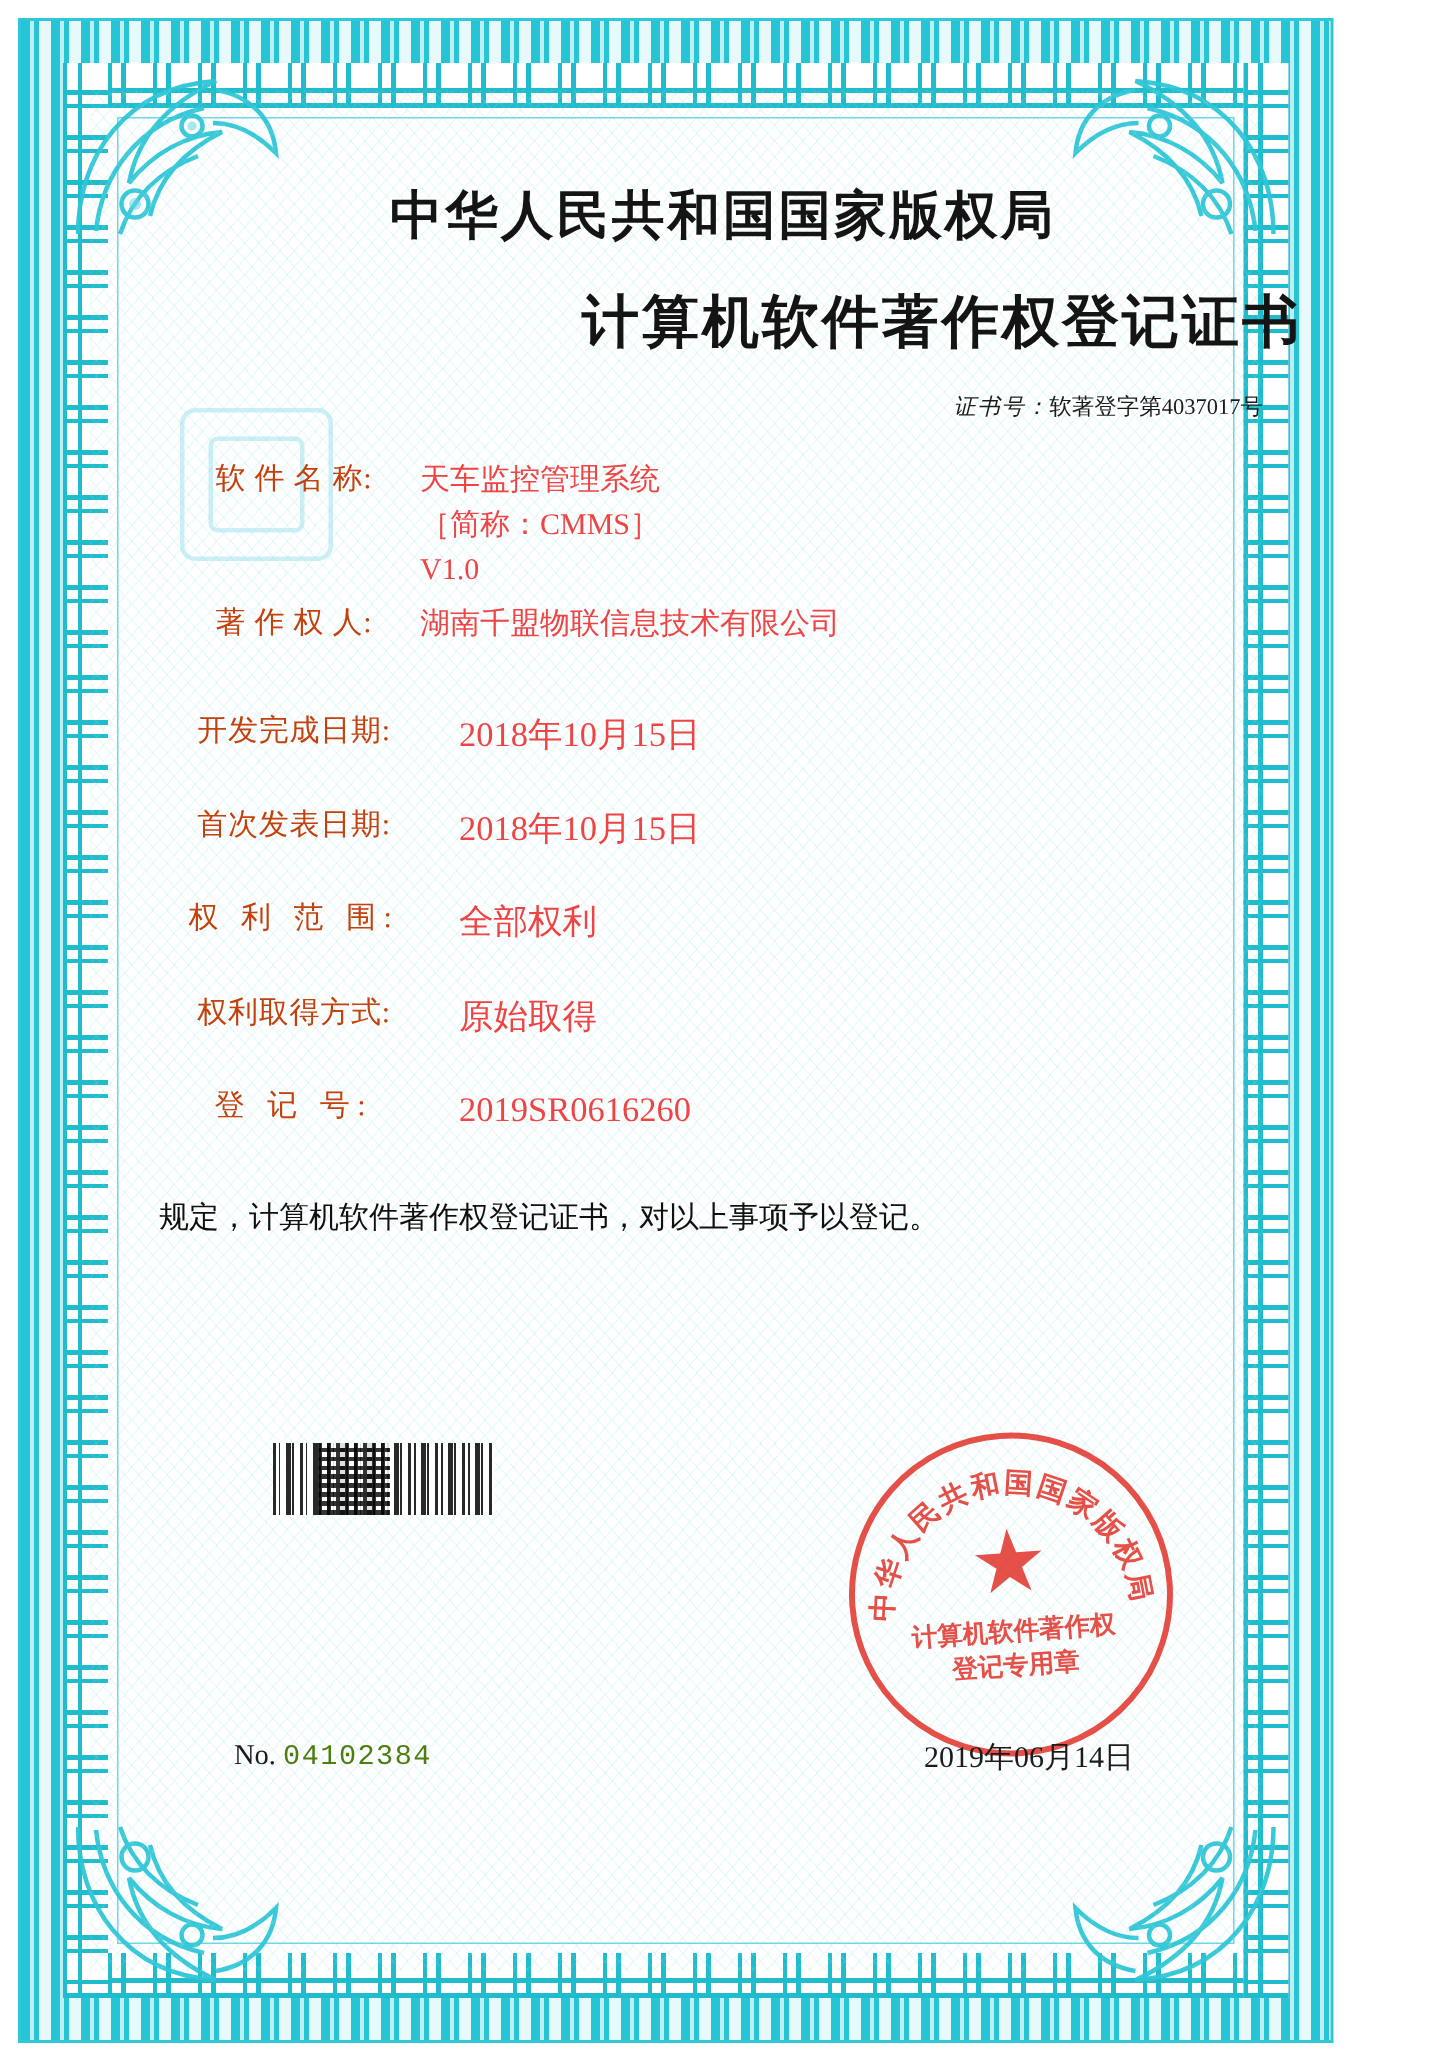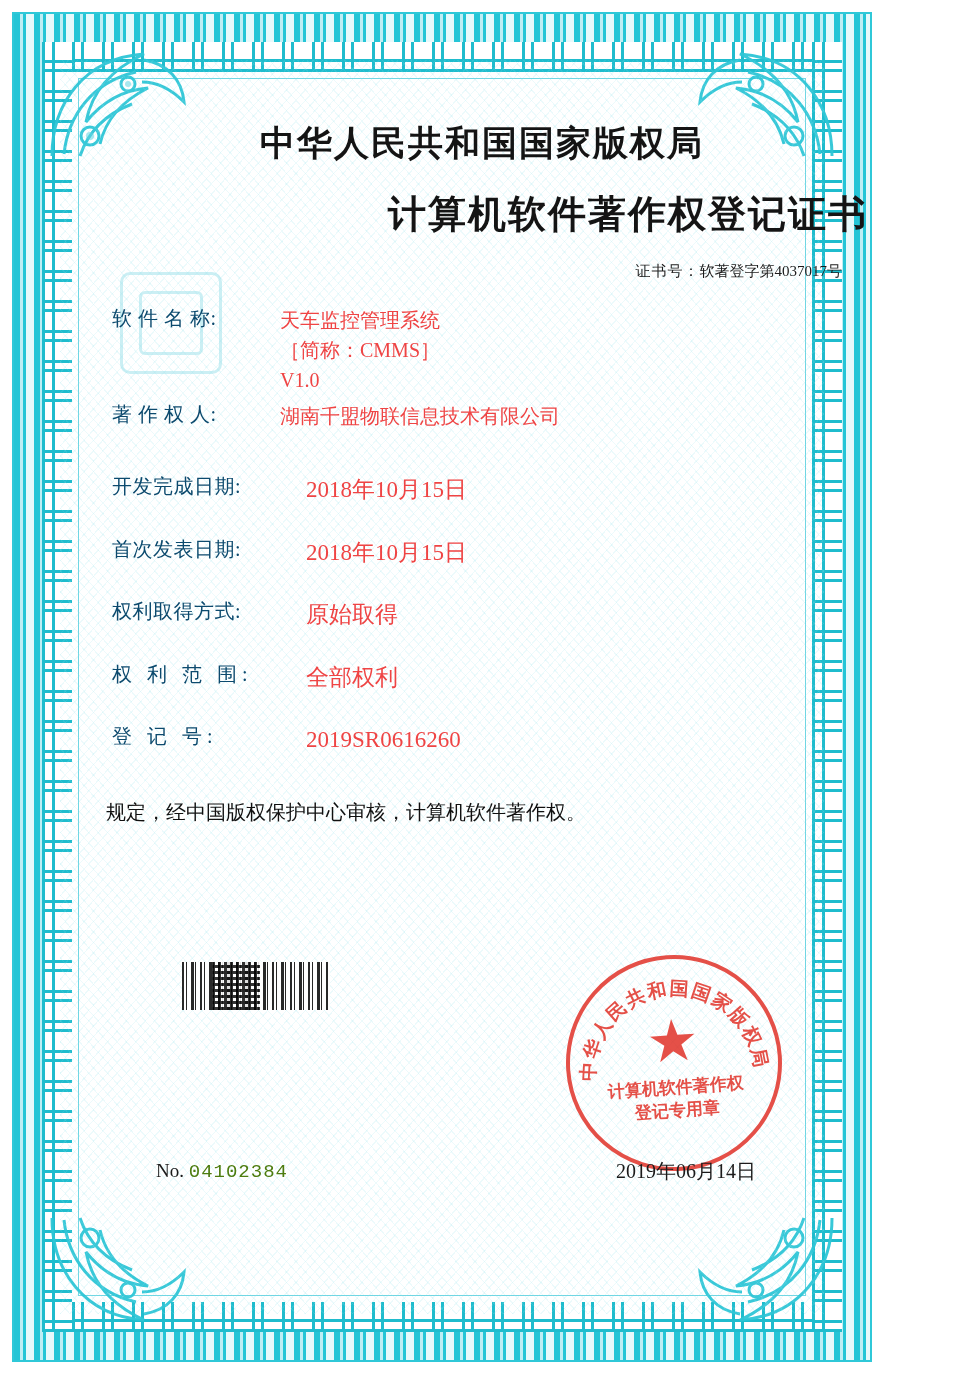--- a/index.html
+++ b/index.html
@@ -9,20 +9,21 @@
   }
   body {
     font-family: "Liberation Serif", "DejaVu Serif", serif;
   }
   .page {
     position: relative;
     width: 884px;
     height: 1374px;
     overflow: hidden;
     background: #ffffff;
+    padding-left: 17px;
   }
 
   
   .frame-outer {
     position: absolute;
     left: 12px;
     top: 12px;
     right: 12px;
     bottom: 12px;
     border: 2px solid #2fc8d8;
@@ -122,38 +123,39 @@
     font-weight: bold;
     color: #141414;
   }
   .cert-no {
     text-align: right;
     font-size: 15px;
     margin-top: 22px;
     padding-right: 26px;
     color: #1b1b1b;
   }
-  .cert-no .lbl { letter-spacing: 1px; }
+  .cert-no .lbl { letter-spacing: 1px; font-style: italic; }
 
   .fields {
     margin-top: 24px;
     padding-left: 16px;
   }
   .field-row {
     display: flex;
     align-items: flex-start;
     margin-bottom: 6px;
   }
   .f-label {
     width: 168px;
     flex: 0 0 168px;
     font-size: 20px;
     letter-spacing: 0.5px;
-    color: #0c4a6e;
+    color: #c2410c;
     white-space: nowrap;
+    text-align: center;
   }
   .f-label.sp4 { letter-spacing: 5px; }
   .f-value {
     font-size: 20px;
     color: #ef4444;
     line-height: 1.5;
   }
   .f-value .line2 { display: block; }
   .f-value .ver { display: block; font-family: "Liberation Serif", serif; }
   .gap-after { margin-bottom: 40px; }
@@ -377,35 +379,35 @@
     <div class="fields-2">
       <div class="field-row">
         <div class="f-label">开发完成日期:</div>
         <div class="f-value">2018年10月15日</div>
       </div>
       <div class="field-row">
         <div class="f-label">首次发表日期:</div>
         <div class="f-value">2018年10月15日</div>
       </div>
       <div class="field-row">
+        <div class="f-label sp4">权 利 范 围:</div>
+        <div class="f-value">全部权利</div>
+      </div>
+      <div class="field-row">
         <div class="f-label">权利取得方式:</div>
         <div class="f-value">原始取得</div>
       </div>
       <div class="field-row">
-        <div class="f-label sp4">权 利 范 围:</div>
-        <div class="f-value">全部权利</div>
-      </div>
-      <div class="field-row">
         <div class="f-label sp4">登 记 号:</div>
         <div class="f-value">2019SR0616260</div>
       </div>
     </div>
 
     <div class="para">
-      <span>规定，经中国版权保护中心审核，计算机软件著作权。</span>
+      <span>规定，计算机软件著作权登记证书，对以上事项予以登记。</span>
     </div>
   </div>
 
   <div class="barcode"></div>
   <div class="qr"></div>
 
   <div class="seal">
     <div class="seal-arc">
       <svg viewBox="0 0 208 208" xmlns="http://www.w3.org/2000/svg">
         <defs>

